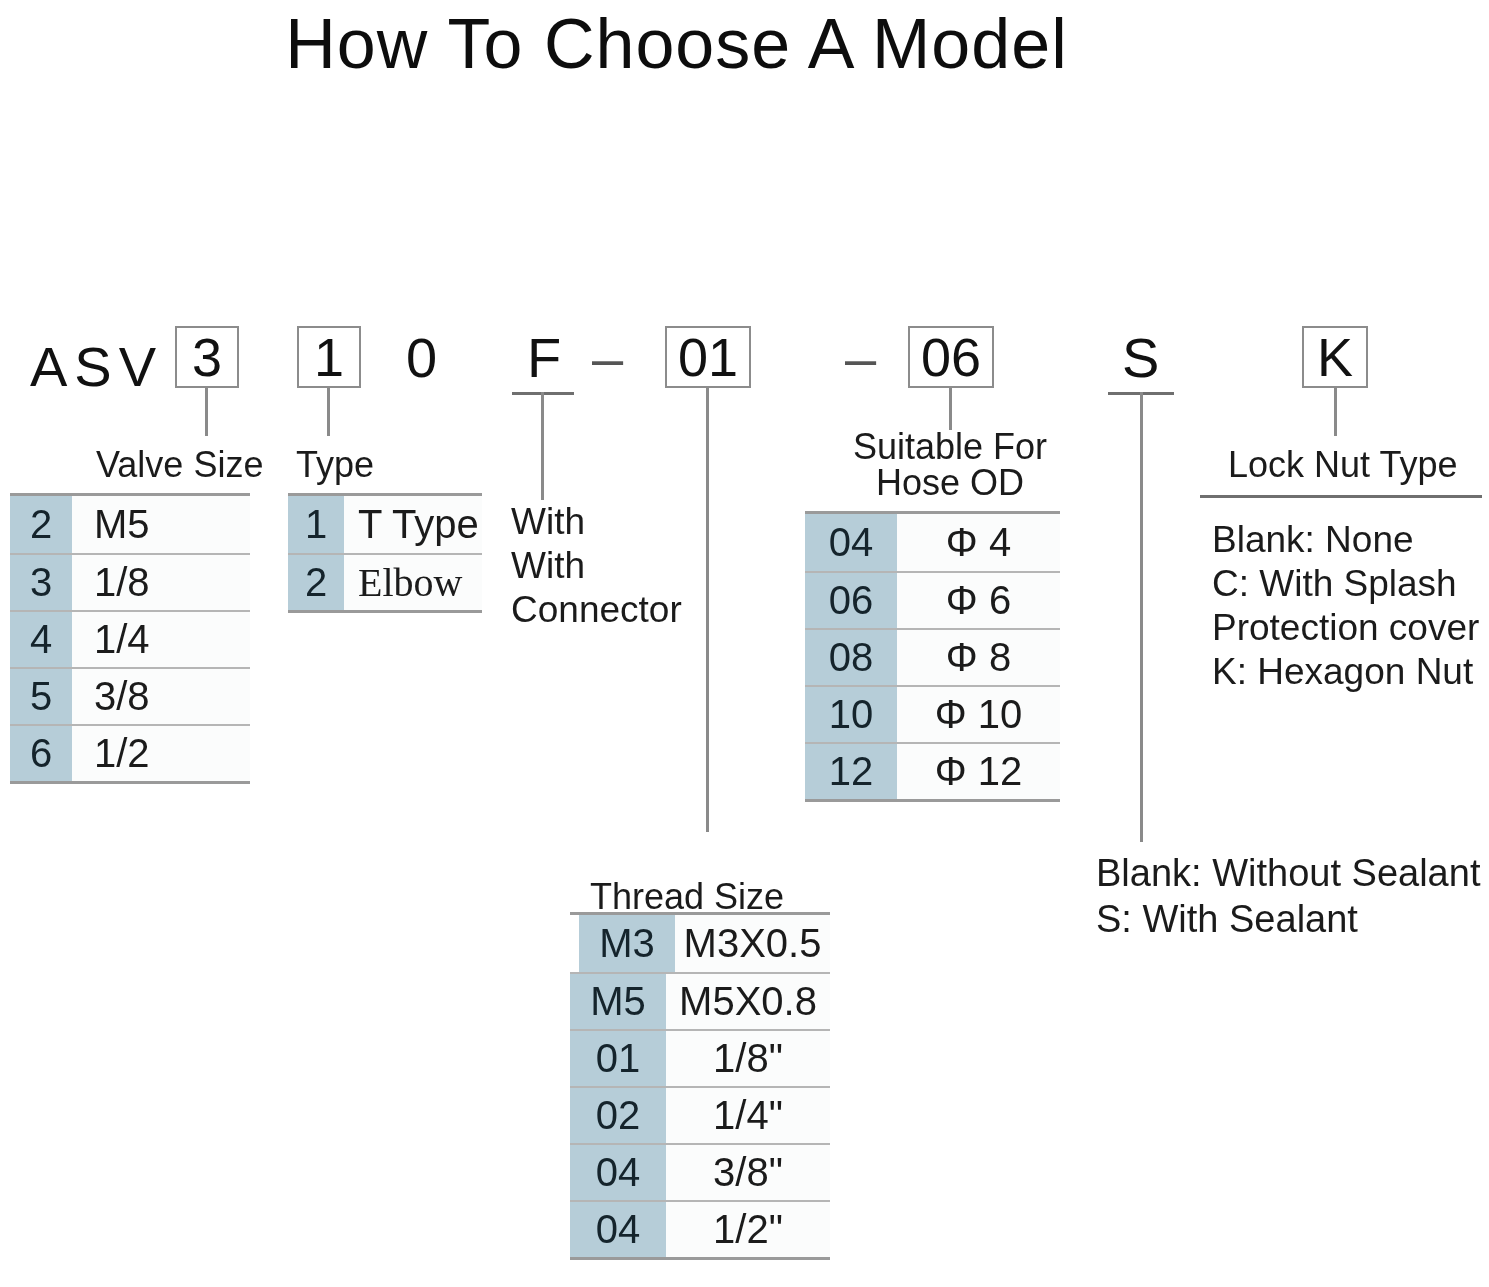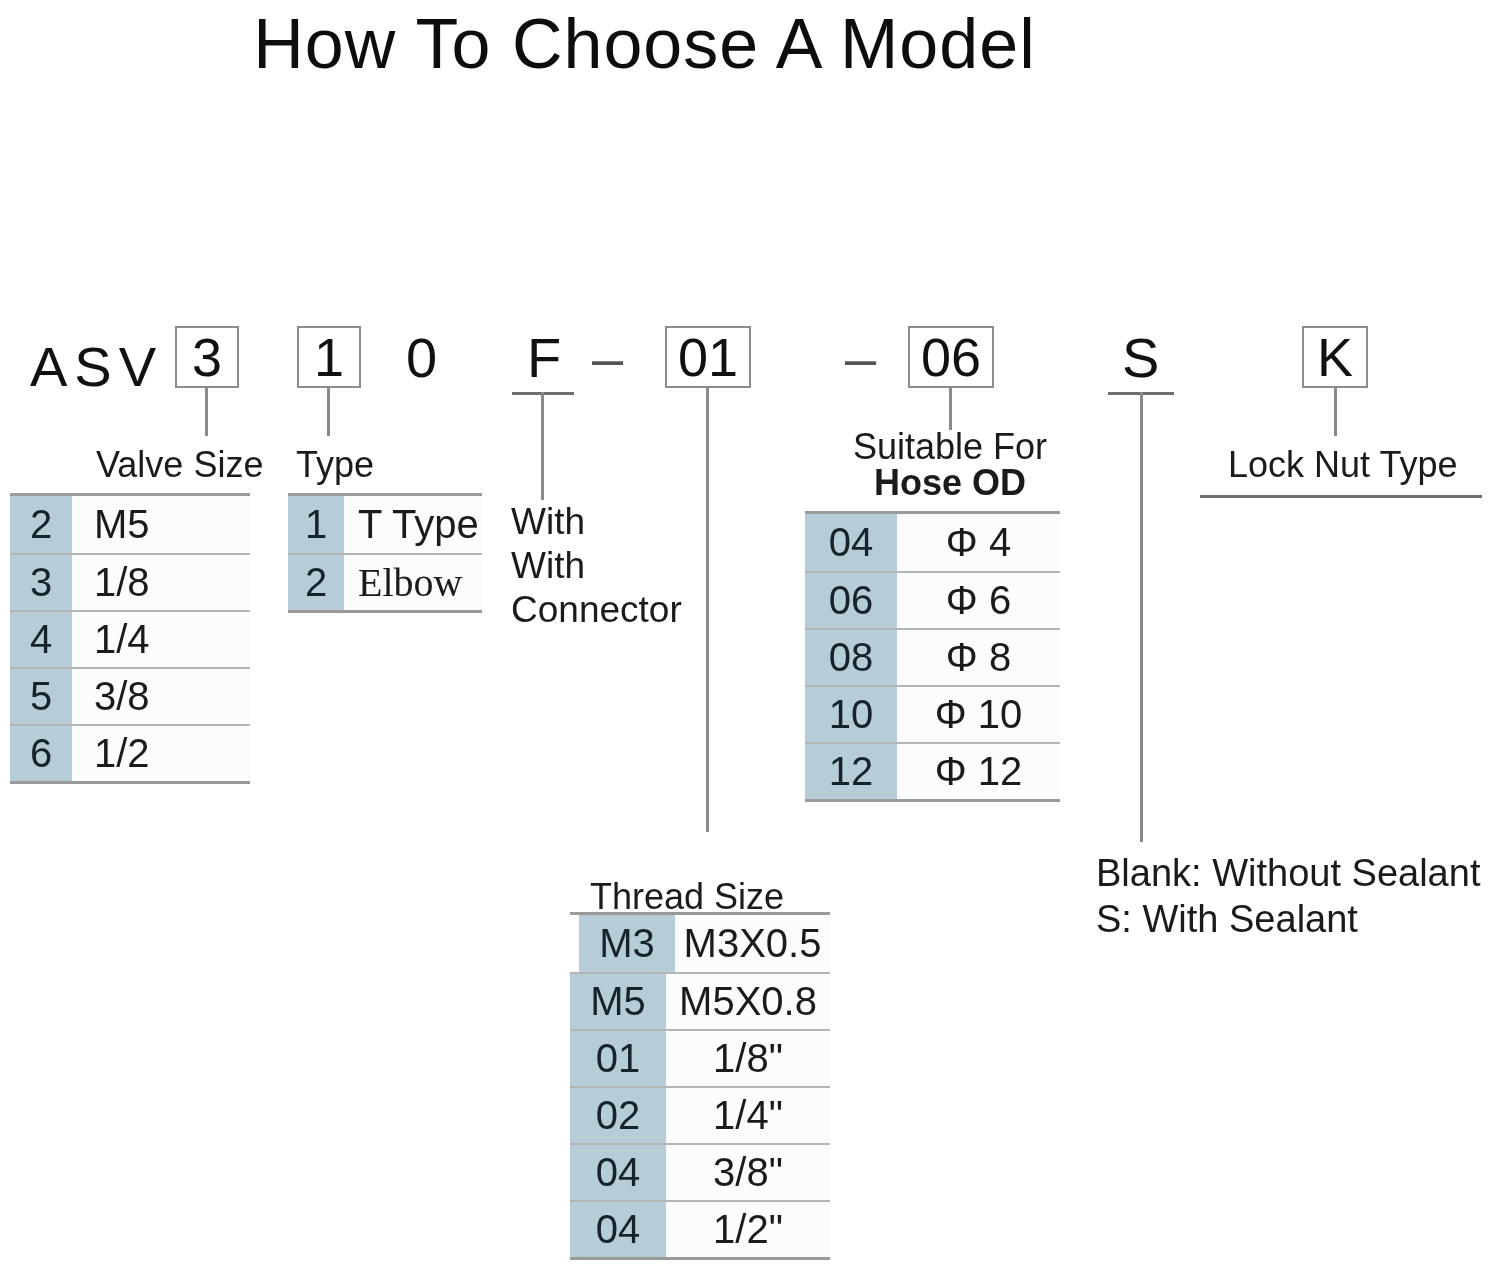--- a/index.html
+++ b/index.html
@@ -16,20 +16,21 @@
   
   .title{
     position:absolute;
     left:0;top:4px;width:1289px;
     text-align:center;
     font-size:70px;
     font-weight:400;
     letter-spacing:1px;
     color:#0d0d0d;
     white-space:nowrap;
+    padding-left:32px;
   }
 
   
   .code-tok{
     position:absolute;
     font-size:56px;
     line-height:56px;
     color:#111;
     white-space:nowrap;
   }
@@ -198,21 +199,21 @@
     <div class="rule-bot"></div>
   </div>
 
   <div class="note" style="left:511px;top:500px;">
     <div>With</div>
     <div>With</div>
     <div>Connector</div>
   </div>
 
   <div class="caption center" style="left:800px;top:426px;width:300px;">Suitable For</div>
-  <div class="caption center" style="left:800px;top:462px;width:300px;font-weight:bold;">Hose OD</div>
+  <div class="caption center" style="left:800px;top:462px;width:300px;">Hose OD</div>
 
   <div class="tbl" style="left:805px;top:511px;width:255px;">
     <div class="rule-top"></div>
     <div class="row" style="height:57px;">
       <div class="key" style="width:92px;">04</div>
       <div class="val center">Φ 4</div>
     </div>
     <div class="row" style="height:57px;">
       <div class="key" style="width:92px;">06</div>
       <div class="val center">Φ 6</div>
@@ -228,20 +229,26 @@
     <div class="row" style="height:57px;">
       <div class="key" style="width:92px;">12</div>
       <div class="val center">Φ 12</div>
     </div>
     <div class="rule-bot"></div>
   </div>
 
   <div class="caption" style="left:1228px;top:444px;">Lock Nut Type</div>
   <div class="hbar" style="left:1200px;top:495px;width:282px;height:3px;"></div>
 
+  <div class="note" style="left:1212px;top:518px;">
+    <div>Blank: None</div>
+    <div>C: With Splash</div>
+    <div>Protection cover</div>
+    <div>K: Hexagon Nut</div>
+  </div>
 
   <div class="note" style="left:1096px;top:850px;font-size:38px;line-height:46px;">
     <div>Blank: Without Sealant</div>
     <div>S: With Sealant</div>
   </div>
 
   <div class="caption" style="left:590px;top:858px;margin-top:18px;">Thread Size</div>
 
   <div class="tbl" style="left:570px;top:912px;width:260px;">
     <div class="rule-top"></div>

